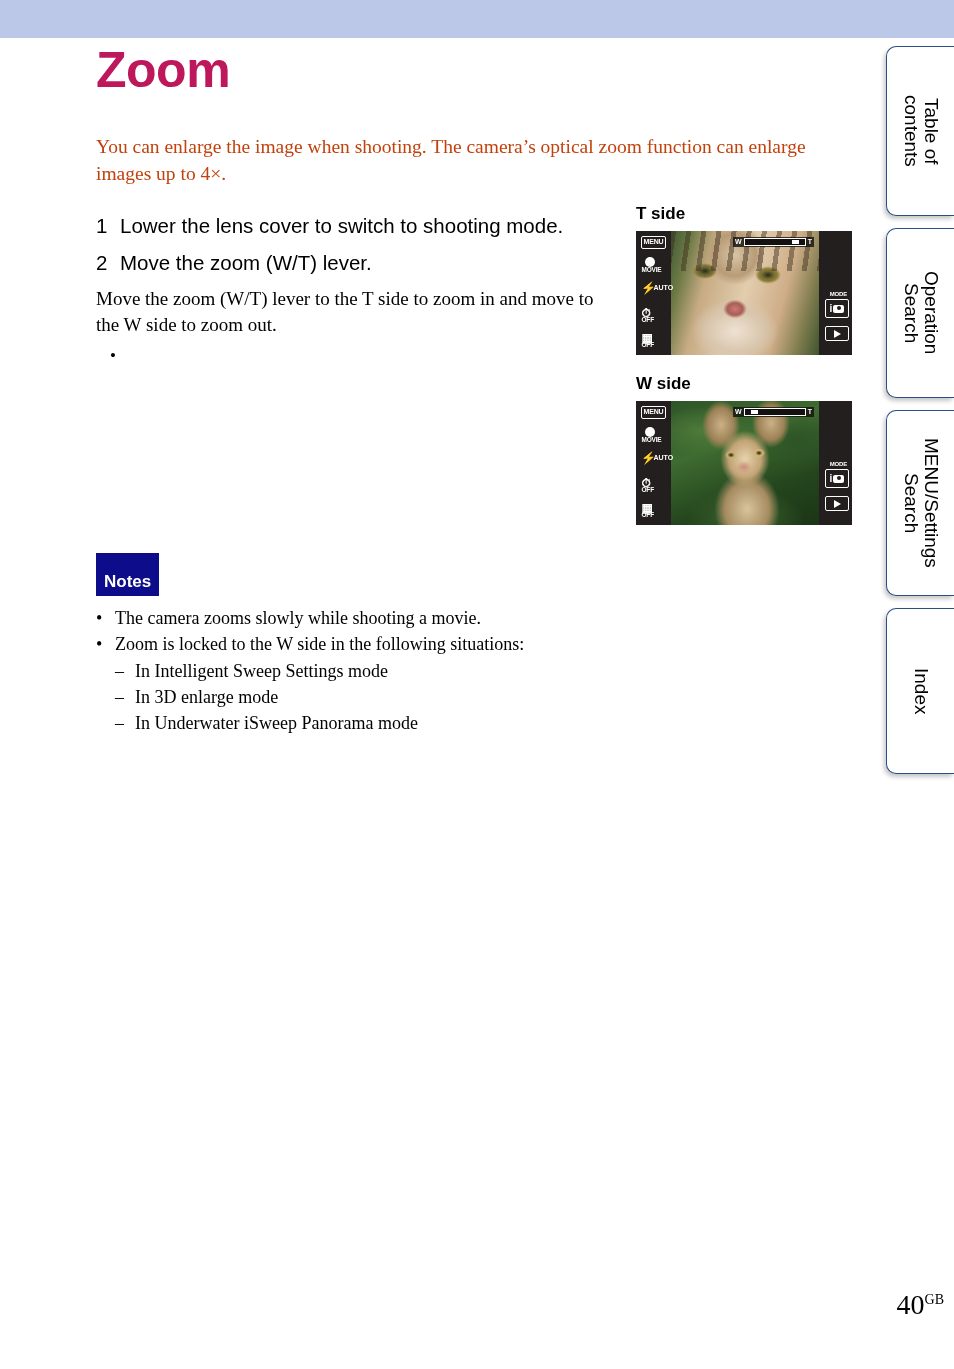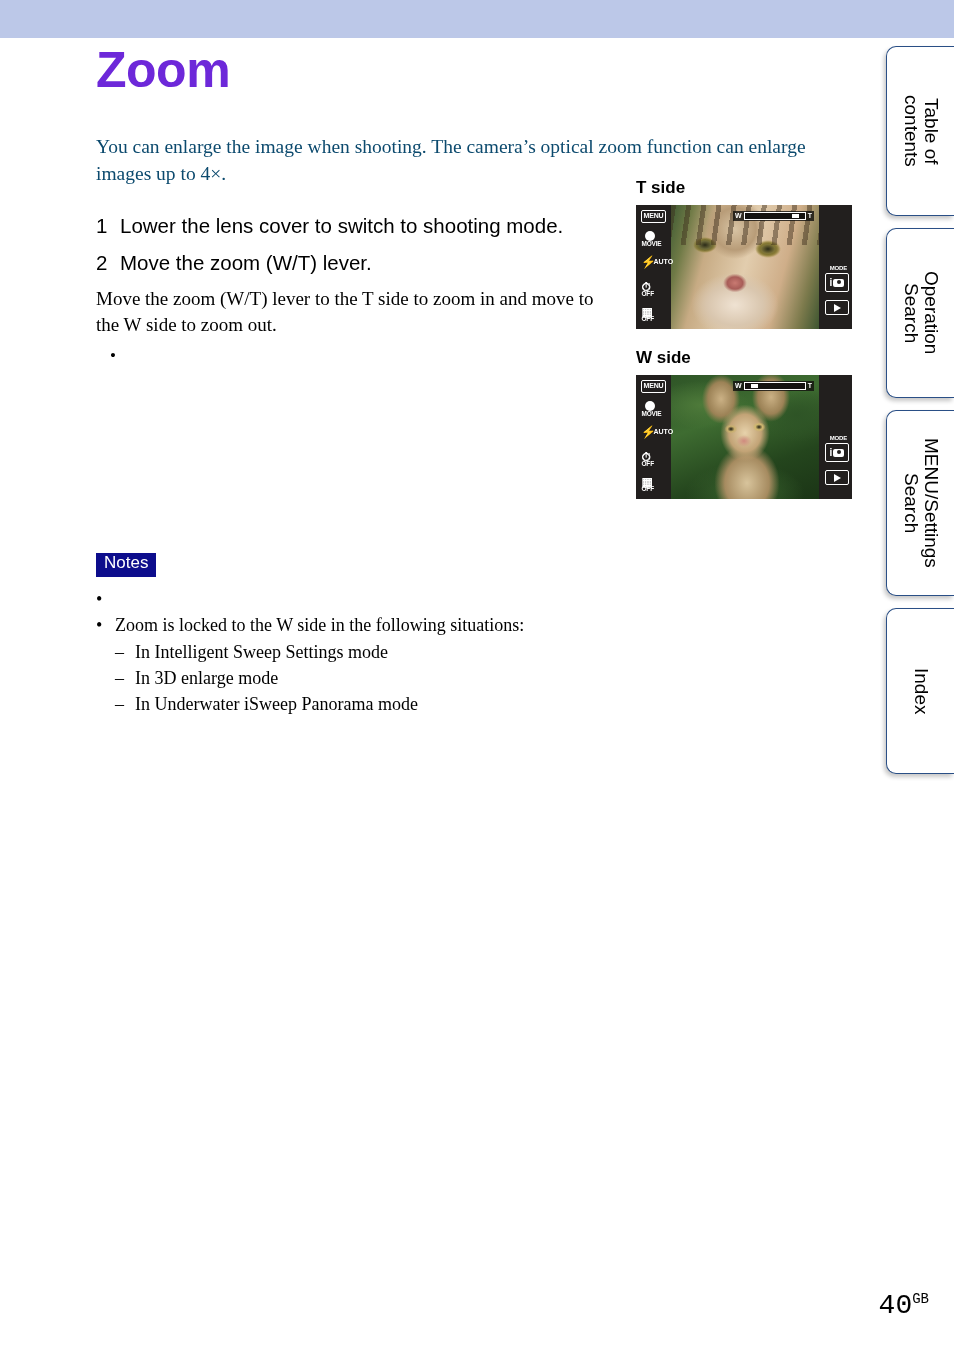--- a/index.html
+++ b/index.html
@@ -19,30 +19,30 @@
 
   
   .content{
     position:absolute; left:96px; top:44px; width:760px;
   }
 
   .page-title{
     font-family:"Liberation Sans", sans-serif;
     font-weight:bold;
     font-size:50px;
-    color:#6d28d9;
+    color:#be185d;
     letter-spacing:-0.5px;
     line-height:1.05;
   }
 
   .intro{
     margin-top:36px;
     font-size:19.5px;
     line-height:1.42;
-    color:#0c4a6e;
+    color:#c2410c;
     width:730px;
   }
 
   
   .steps{ margin-top:26px; width:530px; }
   .step{
     display:flex;
     font-family:"Liberation Sans", sans-serif;
     font-size:20.5px;
     color:#000;
@@ -62,21 +62,21 @@
   .bullet{
     display:flex;
     font-size:17px;
     line-height:1.4;
     margin-left:14px;
   }
   .bullet .dot{ width:16px; flex:0 0 16px; }
 
   
   .figs{
-    position:absolute; left:636px; top:178px; width:220px;
+    position:absolute; left:636px; top:204px; width:220px;
   }
   .fig-label{
     font-family:"Liberation Sans", sans-serif;
     font-weight:bold;
     font-size:17px;
     color:#000;
     margin-bottom:7px;
   }
   .fig-label.second{ margin-top:19px; }
 
@@ -216,22 +216,22 @@
   .zb-knob{
     position:absolute; top:1px; width:7px; height:4px; background:#fff;
   }
 
   
   .notes{ position:absolute; left:96px; top:553px; width:620px; }
   .notes-badge{
     display:inline-block;
     background:#0d0d8c; color:#ffffff;
     font-family:"Liberation Sans", sans-serif;
-    font-weight:normal; font-size:17px;
-    padding:0 8px 4px 8px;
+    font-weight:bold; font-size:17px;
+    padding:19px 8px 4px 8px;
   }
   .note-list{ margin-top:9px; }
   .note-item{
     display:flex; font-size:18px; line-height:1.46; color:#000;
   }
   .note-item .dot{ width:19px; flex:0 0 19px; }
   .sub-list{ margin-left:19px; }
   .sub-item{
     display:flex; font-size:18px; line-height:1.46; color:#000;
   }
@@ -260,22 +260,22 @@
     text-align:center;
     white-space:pre;
   }
   #tab0{ top:46px;  height:170px; }
   #tab1{ top:228px; height:170px; }
   #tab2{ top:410px; height:186px; }
   #tab3{ top:608px; height:166px; }
 
   
   .pageno{
-    position:absolute; right:25px; bottom:48px;
-    font-family:Liberation Mono, monospace;
+    position:absolute; right:10px; bottom:48px;
+    font-family:Liberation Serif, serif;
     font-size:28px; color:#000;
   }
   .pageno sup{ font-size:14px; vertical-align:super; }
 </style>
 </head>
 <body>
 
 <div class="top-band"></div>
 
 <div class="content">
@@ -394,20 +394,21 @@
       </div>
     </div>
   </div>
 </div>
 
 <div class="notes">
   <span class="notes-badge">Notes</span>
   <div class="note-list">
     <div class="note-item">
       <span class="dot">•</span>
+      <span>The camera zooms slowly while shooting a movie.</span>
     </div>
     <div class="note-item">
       <span class="dot">•</span>
       <span>Zoom is locked to the W side in the following situations:</span>
     </div>
     <div class="sub-list">
       <div class="sub-item">
         <span class="dash">–</span>
         <span>In Intelligent Sweep Settings mode</span>
       </div>

